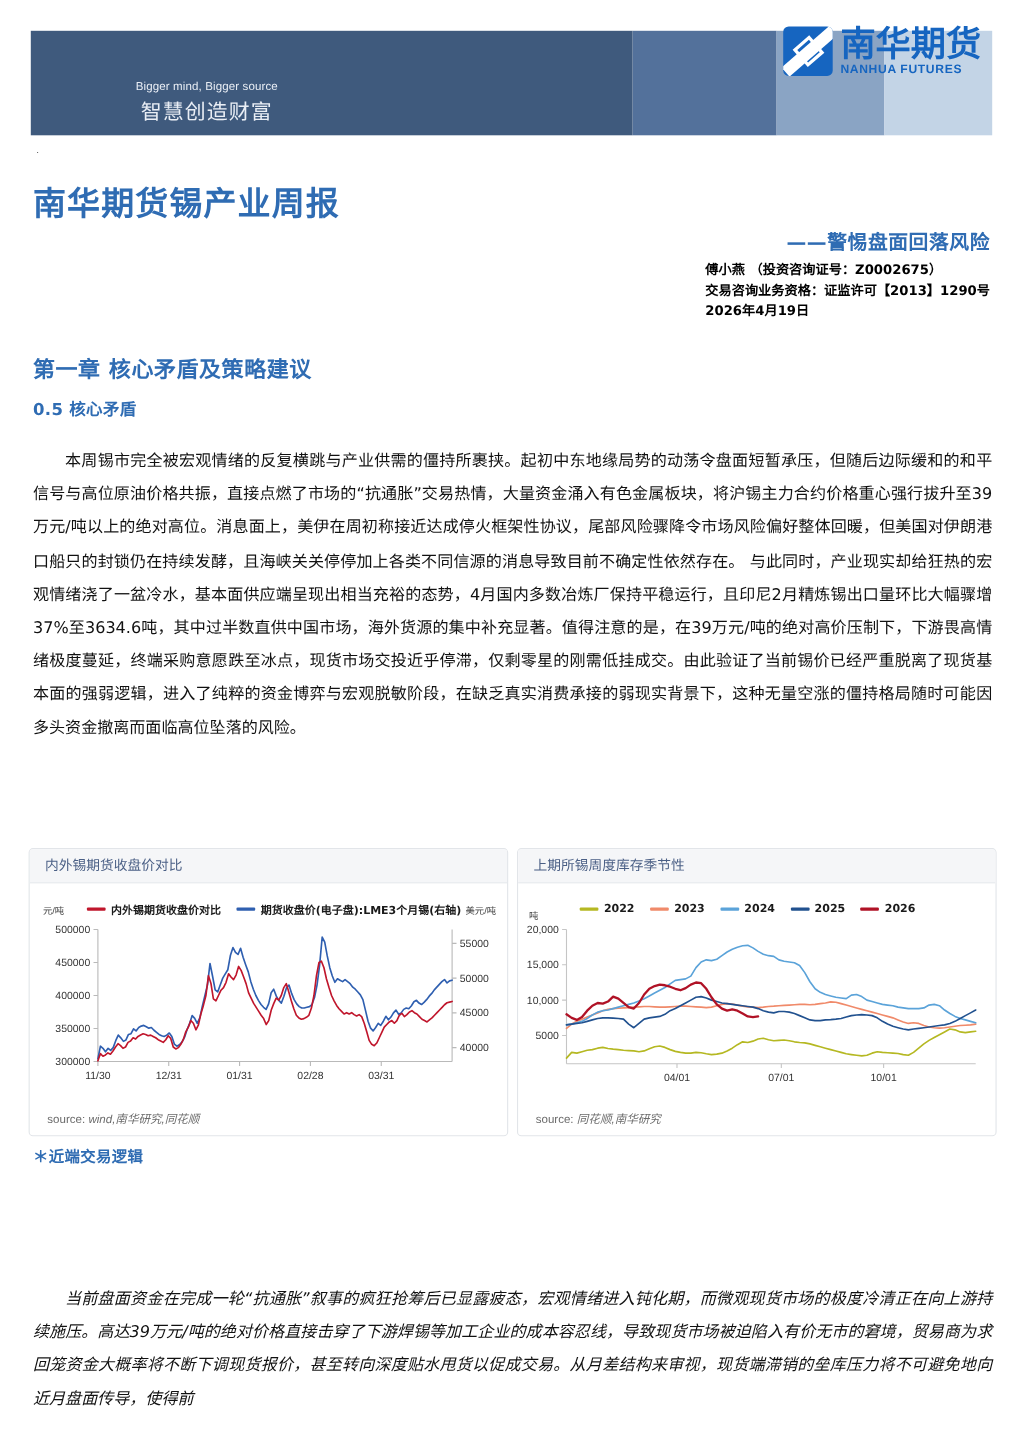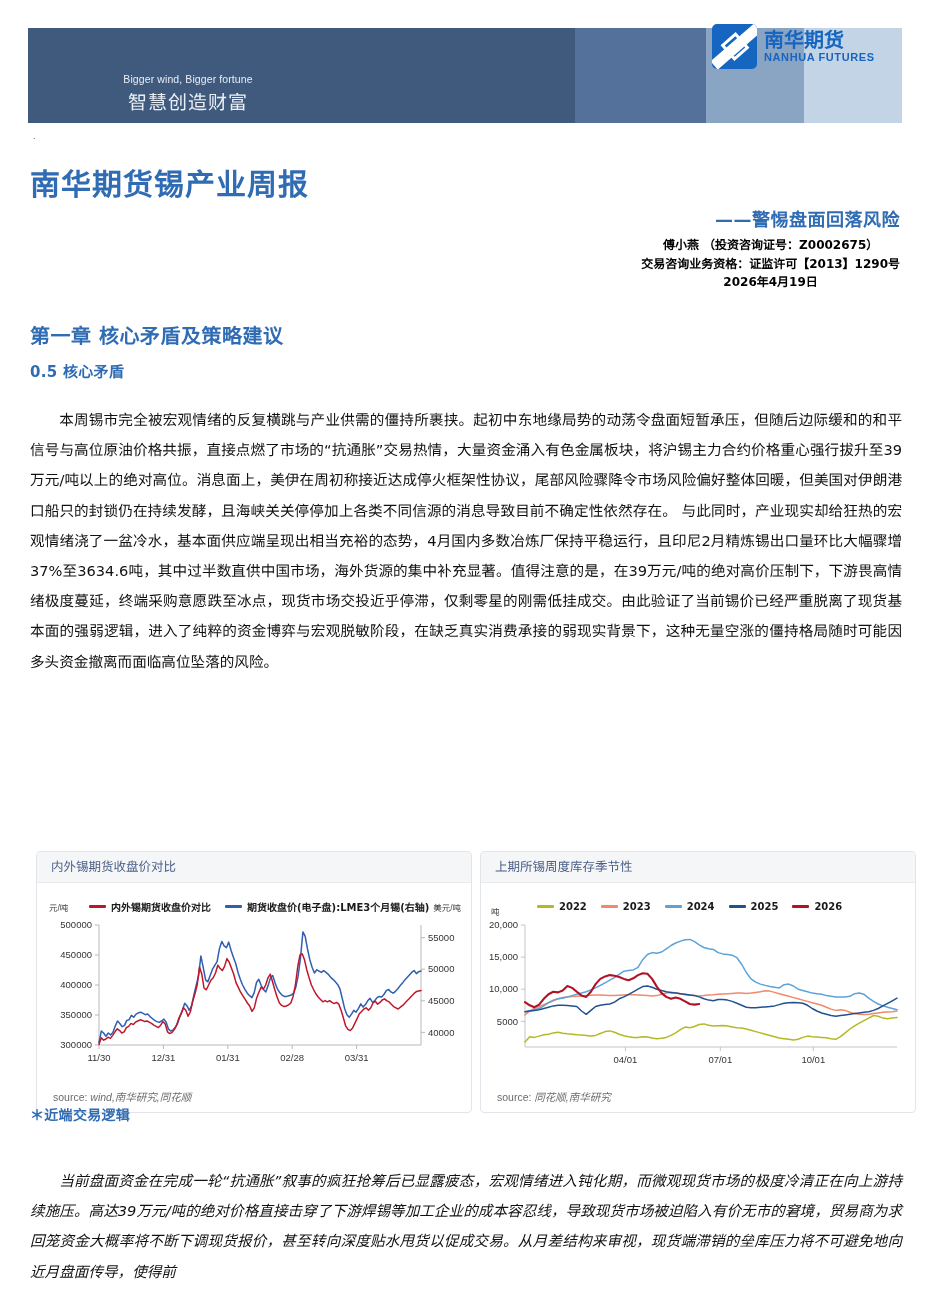--- a/index.html
+++ b/index.html
@@ -82,21 +82,21 @@
     content: "";
     position: absolute;
     left: 13px; top: 12px;
     width: 20px; height: 21px;
     border: 3px solid #ffffff;
     transform: rotate(-41deg);
     box-sizing: border-box;
   }
   .logo-text { line-height: 1; }
   .logo-cn {
-    font-size: 20px;
+    font-size: 32px;
     font-weight: 700;
     color: #1665c0;
     letter-spacing: 0px;
     font-family: "DejaVu Sans", sans-serif;
   }
   .logo-en {
     font-size: 11px;
     font-weight: 700;
     color: #1665c0;
     letter-spacing: .6px;
@@ -130,21 +130,21 @@
     font-weight: 700;
     color: #2f6cb3;
     letter-spacing: .5px;
     font-family: "DejaVu Sans", sans-serif;
     white-space: nowrap;
   }
   .byline {
     position: absolute;
     right: 30px;
     top: 236px;
-    text-align: center;
+    text-align: left;
     font-size: 12px;
     font-weight: 700;
     line-height: 1.55;
     color: #000;
     font-family: "DejaVu Sans", sans-serif;
   }
 
   
   .chapter-heading {
     position: absolute;
@@ -162,21 +162,21 @@
     top: 360px;
     font-size: 15px;
     font-weight: 700;
     color: #2f6cb3;
     letter-spacing: .3px;
     font-family: "DejaVu Sans", sans-serif;
   }
   .sub-heading {
     position: absolute;
     left: 30px;
-    top: 1104px;
+    top: 1040px;
     font-size: 14px;
     font-weight: 700;
     color: #2f6cb3;
     letter-spacing: .3px;
     font-family: "DejaVu Sans", sans-serif;
   }
 
   
   .body-para {
     position: absolute;
@@ -187,29 +187,28 @@
     text-justify: inter-ideograph;
     text-indent: 2em;
     font-family: "DejaVu Sans", sans-serif;
   }
   #para-main { left: 30px; top: 405px; width: 872px; }
   #para-trade { left: 30px; top: 1166px; width: 872px; font-style: italic; }
 
   
   .chart-card {
     position: absolute;
-    top: 851px;
+    top: 771px;
     width: 436px;
     height: 262px;
     border: 1px solid #e2e5e9;
     border-radius: 4px;
     background: #fff;
     box-sizing: border-box;
     overflow: hidden;
-    margin-left: 10px;
   }
   #chart-card-left { left: 26px; }
   #chart-card-right { left: 470px; }
 
   .chart-card-title {
     height: 30px;
     line-height: 30px;
     padding-left: 14px;
     font-size: 12.5px;
     color: #4a5f85;
@@ -251,21 +250,21 @@
   .legend-swatch { width: 17px; height: 3px; border-radius: 1px; display: inline-block; }
 
   svg { display: block; }
 </style>
 </head>
 <body>
 
 <div class="banner">
   <div class="banner-main">
     <div class="tagline">
-      <div class="tagline-en">Bigger wind, Bigger fortune</div>
+      <div class="tagline-en">Bigger mind, Bigger source</div>
       <div class="tagline-cn">智慧创造财富</div>
     </div>
   </div>
   <div class="banner-b2"></div>
   <div class="banner-b3"></div>
   <div class="banner-b4"></div>
 </div>
 
 <div class="logo-wrap">
   <div class="logo-mark"></div>

